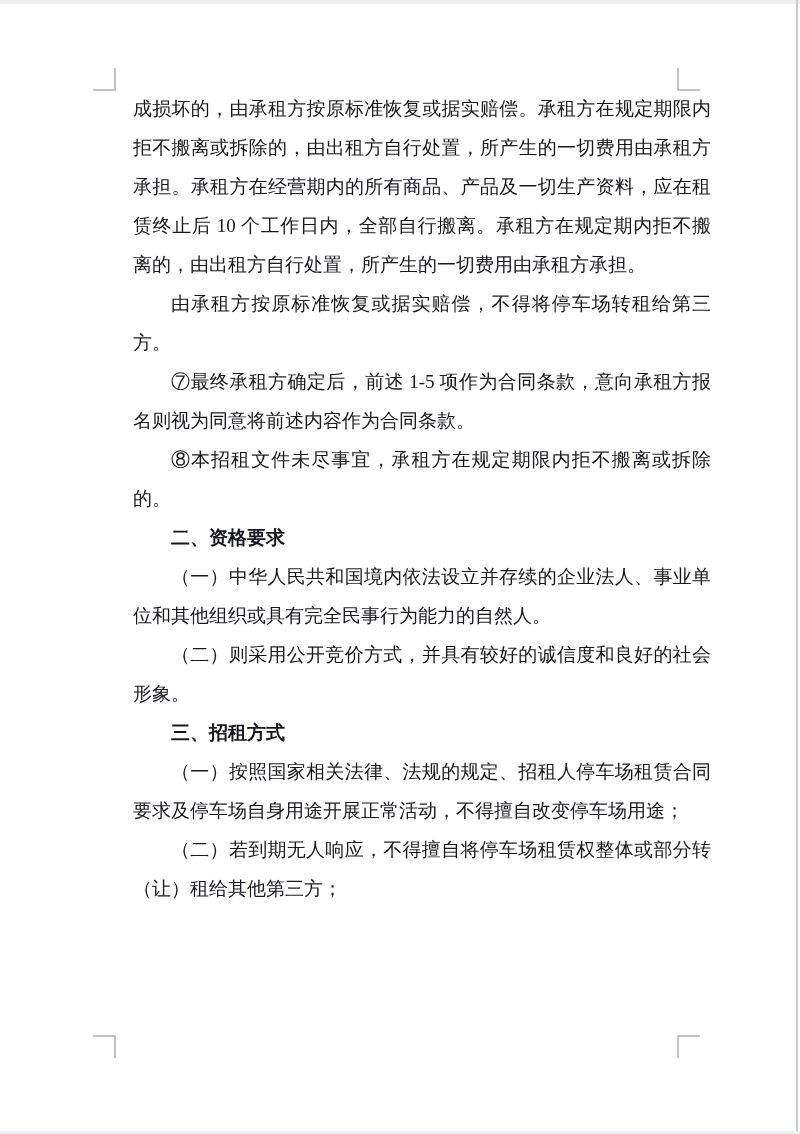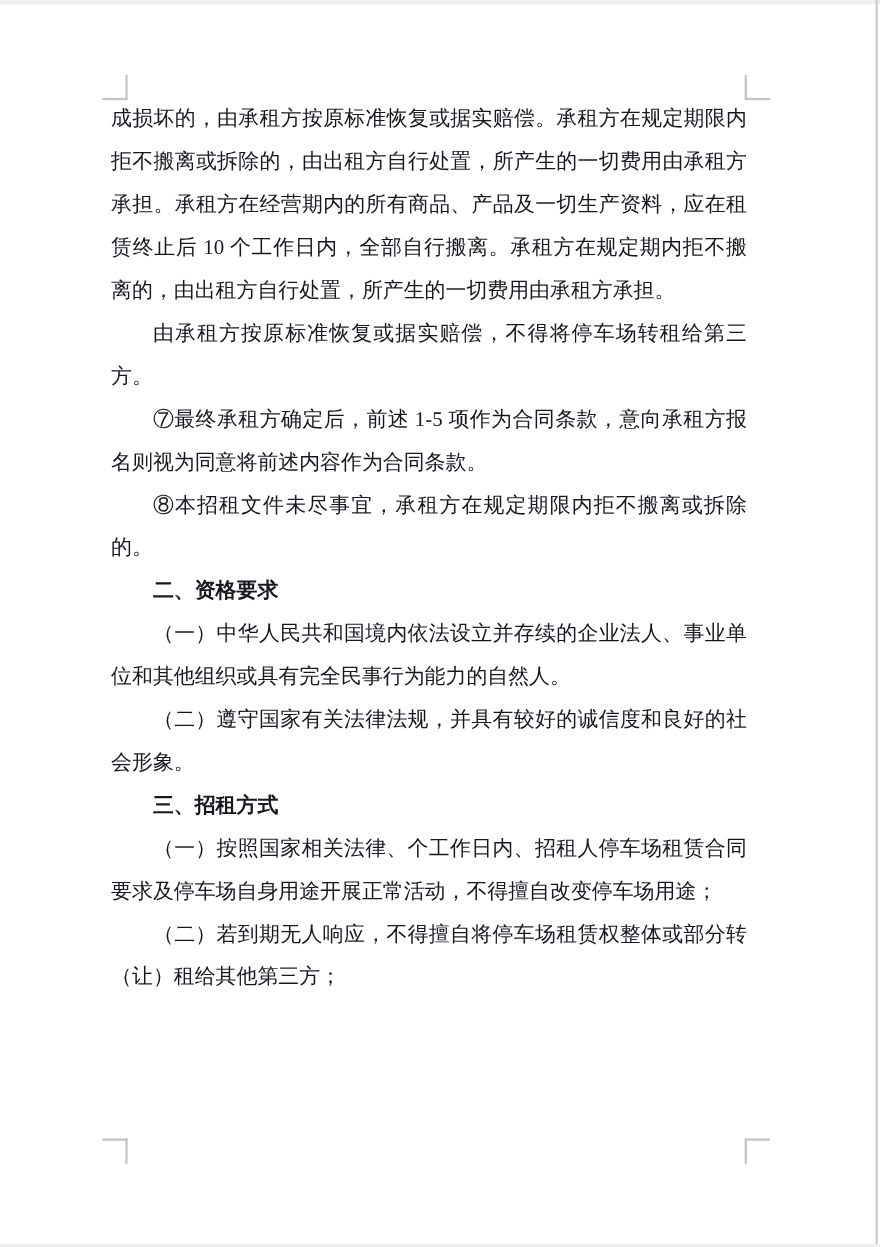--- a/index.html
+++ b/index.html
@@ -31,21 +31,21 @@
     position: absolute;
     width: 21px;
     height: 21px;
   }
   .crop-mark.tl { left: 93px;  top: 68px;  border-right: 2px solid var(--mark, #c0c4c8); border-bottom: 2px solid var(--mark, #c0c4c8); }
   .crop-mark.tr { left: 677px; top: 68px;  border-left: 2px solid var(--mark, #c0c4c8);  border-bottom: 2px solid var(--mark, #c0c4c8); }
   .crop-mark.bl { left: 93px;  top: 1035px; border-right: 2px solid var(--mark, #c0c4c8); border-top: 2px solid var(--mark, #c0c4c8); }
   .crop-mark.br { left: 677px; top: 1035px; border-left: 2px solid var(--mark, #c0c4c8);  border-top: 2px solid var(--mark, #c0c4c8); }
   .content {
     position: absolute;
-    left: 101px;
+    left: 133px;
     top: 89px;
     width: 578px;
     color: var(--text, #17171f);
     font-size: 19px;
     line-height: 39px;
     text-align: justify;
     text-justify: inter-ideograph;
   }
   .content p {
     margin: 0;
@@ -68,21 +68,21 @@
   <div class="crop-mark bl"></div>
   <div class="crop-mark br"></div>
 
   <div class="content" id="doc-content">
       <p class="">成损坏的，由承租方按原标准恢复或据实赔偿。承租方在规定期限内拒不搬离或拆除的，由出租方自行处置，所产生的一切费用由承租方承担。承租方在经营期内的所有商品、产品及一切生产资料，应在租赁终止后 10 个工作日内，全部自行搬离。承租方在规定期内拒不搬离的，由出租方自行处置，所产生的一切费用由承租方承担。</p>
       <p class="indent">由承租方按原标准恢复或据实赔偿，不得将停车场转租给第三方。</p>
       <p class="indent">⑦最终承租方确定后，前述 1-5 项作为合同条款，意向承租方报名则视为同意将前述内容作为合同条款。</p>
       <p class="indent">⑧本招租文件未尽事宜，承租方在规定期限内拒不搬离或拆除的。</p>
       <p class="heading indent">二、资格要求</p>
       <p class="indent">（一）中华人民共和国境内依法设立并存续的企业法人、事业单位和其他组织或具有完全民事行为能力的自然人。</p>
-      <p class="indent">（二）遵守国家有关法律法规，并具有较好的诚信度和良好的社会形象。</p>
+      <p class="indent">（二）则采用公开竞价方式，并具有较好的诚信度和良好的社会形象。</p>
       <p class="heading indent">三、招租方式</p>
-      <p class="indent">（一）按照国家相关法律、个工作日内、招租人停车场租赁合同要求及停车场自身用途开展正常活动，不得擅自改变停车场用途；</p>
+      <p class="indent">（一）按照国家相关法律、法规的规定、招租人停车场租赁合同要求及停车场自身用途开展正常活动，不得擅自改变停车场用途；</p>
       <p class="indent">（二）若到期无人响应，不得擅自将停车场租赁权整体或部分转（让）租给其他第三方；</p>
     </div>
 
   <div class="right-edge-line"></div>
   <div class="edge-strip-bottom"></div>
 </div>
 
 </body></html>

